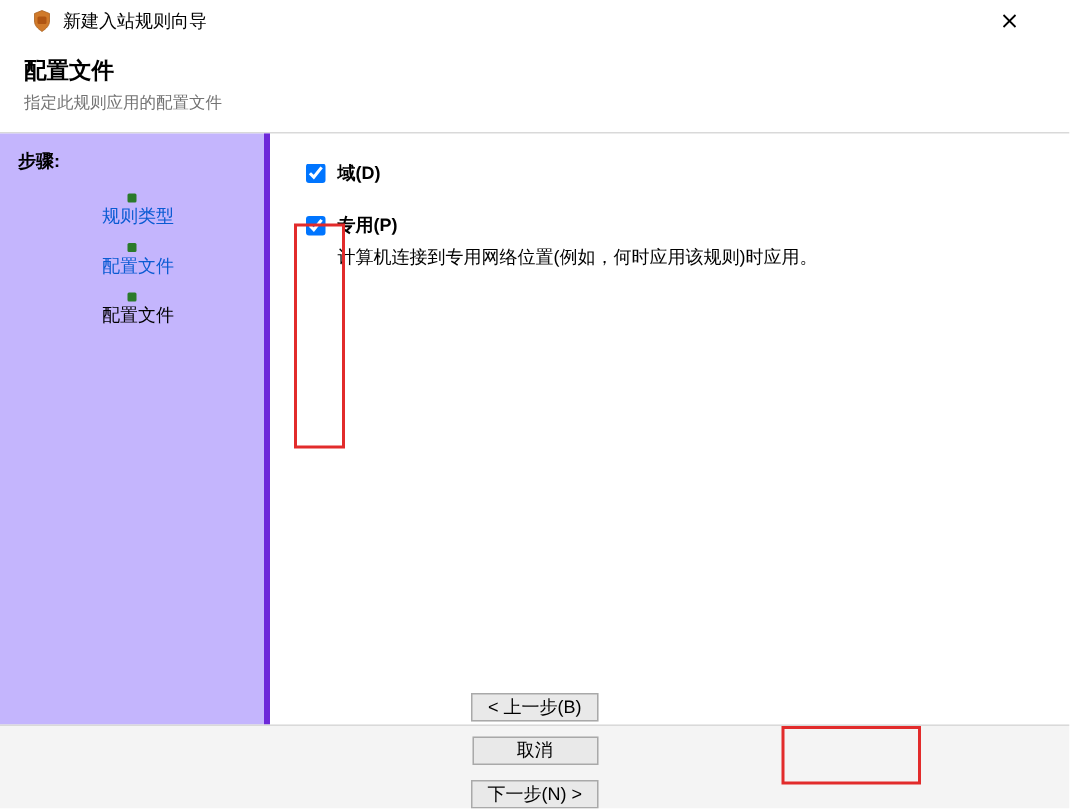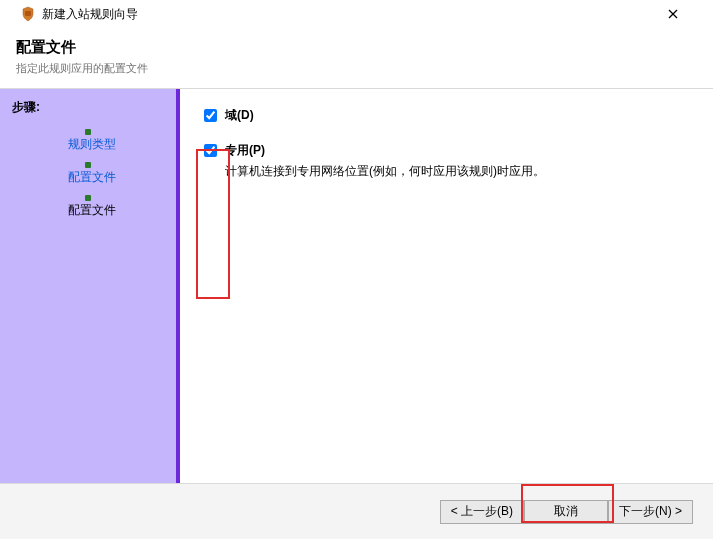--- a/index.html
+++ b/index.html
@@ -120,21 +120,23 @@
   }
   .footer {
     position: absolute;
     bottom: 0; left: 0; right: 0;
     height: 56px;
     border-top: 1px solid #d9d9d9;
     display: flex;
     align-items: center;
     justify-content: flex-end;
     padding: 0 20px;
+    gap: 10px;
     background: #f4f4f4;
+    flex-direction: column;
   }
   .btn {
     min-width: 84px;
     height: 24px;
     padding: 0 10px;
     font-size: 12px;
     border: 1px solid #a9a9a9;
     background: #e9e9e9;
     display: inline-flex;
     align-items: center;

